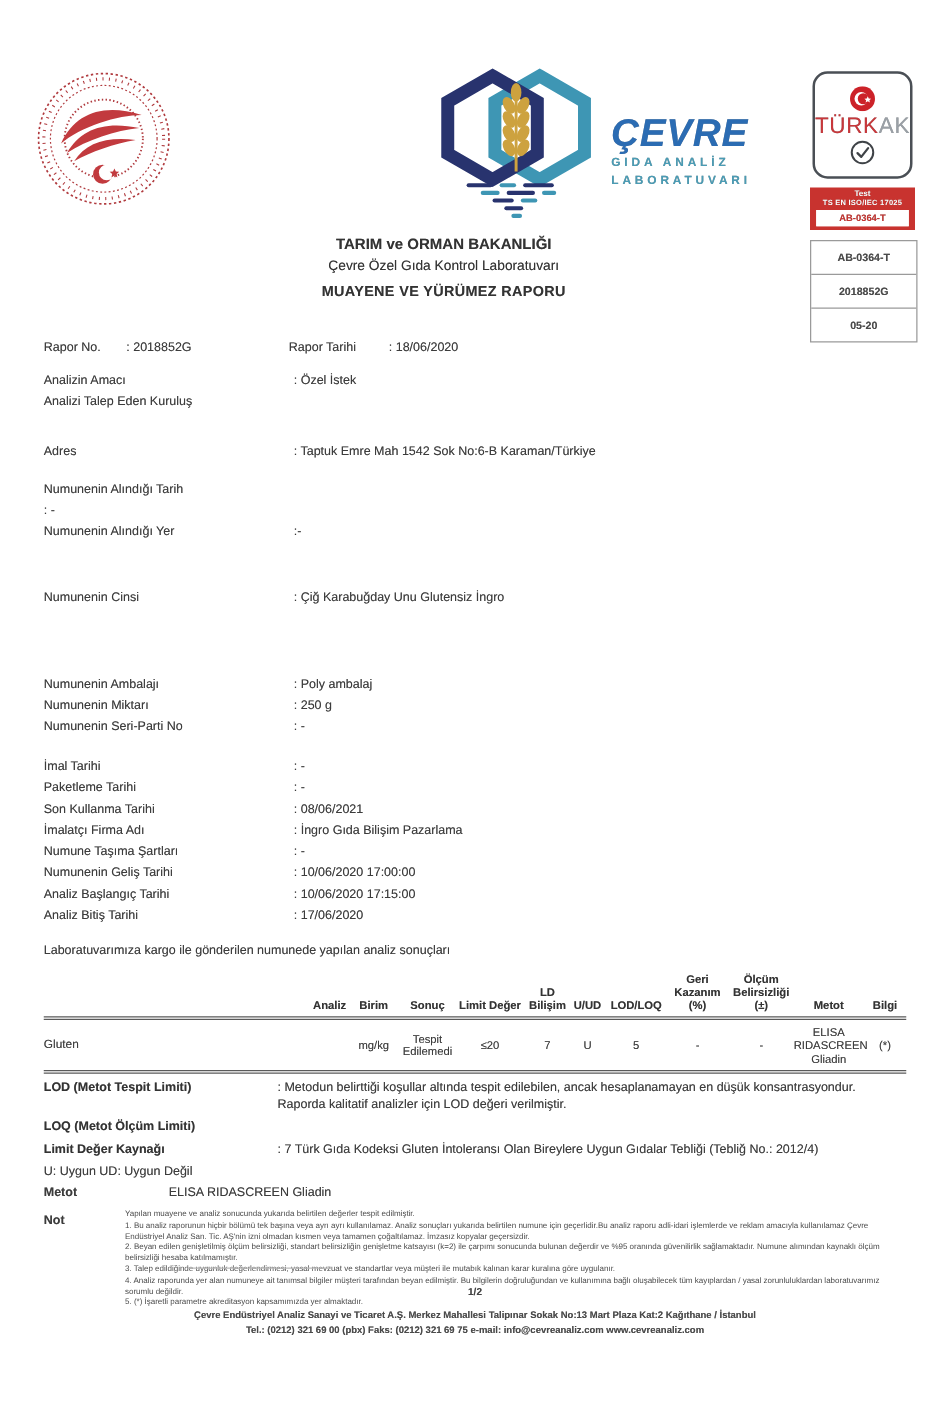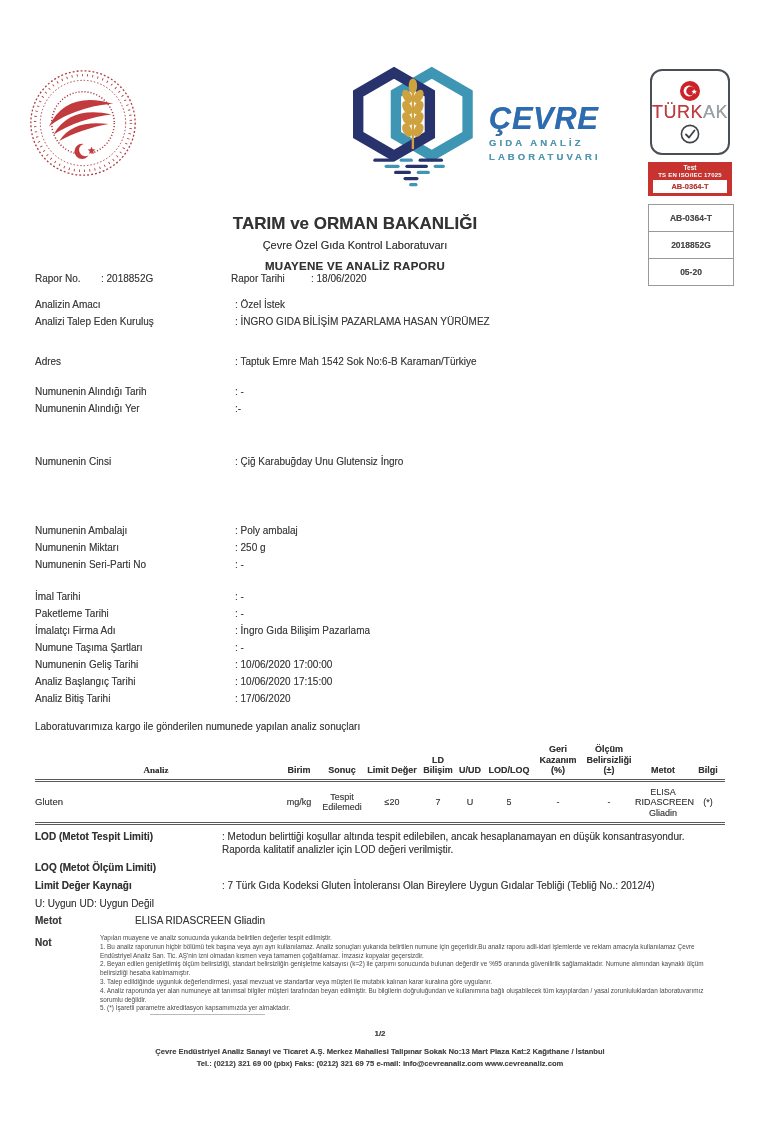--- a/index.html
+++ b/index.html
@@ -2,30 +2,30 @@
 <html><head>
 <meta charset="utf-8">
 <style>
   html,body{margin:0;padding:0;background:#ffffff;}
   .page{
     position:relative;width:760px;height:1140px;margin:0 auto;background:#fff;
     font-family:"Liberation Sans",sans-serif;color:#3c3c3c;overflow:hidden;
     text-shadow:0 0 .4px rgba(70,70,70,.55);
   }
   
-  .hdr{position:absolute;top:12px;left:0;right:0;height:270px;}
+  .hdr{position:absolute;top:0;left:0;right:0;height:270px;}
   .seal{position:absolute;left:28px;top:56px;width:110px;height:110px;}
   .cevre{position:absolute;left:345px;top:50px;display:flex;align-items:flex-start;}
   .cevre svg{width:132px;height:128px;}
   .cevre-text{margin-left:12px;padding-top:42px;}
   .cevre-name{font-size:31px;font-weight:bold;font-style:italic;color:#2b6cb3;letter-spacing:.5px;line-height:30px;}
   .cevre-sub{font-size:9.5px;font-weight:bold;color:#4a9cb5;letter-spacing:3.1px;margin-top:3px;white-space:nowrap;}
   .titles{position:absolute;left:35px;width:640px;top:182px;text-align:center;color:#333;}
   .t1{font-size:10px;font-weight:bold;}
-  .t2{font-size:17px;font-weight:bold;margin-top:20px;}
+  .t2{font-size:12px;font-weight:bold;margin-top:6px;}
   .t3{font-size:11px;font-weight:normal;margin-top:5px;}
   .t4{font-size:11.5px;font-weight:bold;margin-top:9px;letter-spacing:.3px;}
   
   .turkak{position:absolute;left:648px;top:57px;width:84px;font-family:"Liberation Sans",sans-serif;}
   .tk-box{width:76px;height:82px;margin:0 auto;border:2.5px solid #4a4f55;border-radius:12px;
     display:flex;flex-direction:column;align-items:center;justify-content:center;background:#fff;}
   .tk-flag{width:20px;height:20px;}
   .tk-word{font-size:18px;font-weight:normal;letter-spacing:.5px;margin-top:1px;}
   .tk-red{color:#c8373b;}
   .tk-gray{color:#9aa0a6;}
@@ -43,30 +43,30 @@
   .main{position:absolute;top:270px;left:35px;width:690px;font-size:10px;line-height:17px;}
   .rh{display:flex;}
   .rh .l1{width:66px;font-weight:normal;}
   .rh .v1{width:130px;}
   .rh .l2{width:80px;}
   .row{display:flex;}
   .row .lbl{width:200px;flex:none;}
   .row .val{flex:1;}
   .mt-a{margin-top:9px;align-items:flex-end;}
   .mt-b{margin-top:23px;}
-  .mt-c{margin-top:13px;}
+  .mt-c{margin-top:13px;flex-direction:column;}
   .mt-d{margin-top:36px;}
   .mt-e{margin-top:52px;}
   .mt-f{margin-top:15px;}
   .intro{margin-top:11px;}
   
   .tbl{margin-top:9px;}
   .tr{display:grid;grid-template-columns:242px 44px 42px 58px 34px 30px 48px 50px 52px 56px 34px;}
   .th{font-weight:bold;font-size:9px;line-height:10.5px;text-align:center;align-self:end;padding-bottom:3px;color:#333;}
-  .th:first-child{text-align:center;font-family:Liberation Serif, serif;}
+  .th:first-child{text-align:right;}
   .tr.head{border-bottom:3px double #5a5a5a;}
   .tr.body{border-bottom:3px double #5a5a5a;}
   .td{font-size:9px;line-height:10.5px;text-align:center;padding:5px 0 4px 0;align-self:center;}
   .td:first-child{text-align:left;font-size:9.5px;}
   
   .def{display:flex;margin-top:5px;}
   .def .dl{width:187px;flex:none;font-weight:bold;font-size:10px;line-height:13px;color:#333;}
   .def .dt{flex:1;font-size:10px;line-height:13px;}
   .uud{margin-top:5px;line-height:14px;}
   .met{display:flex;margin-top:1px;}
@@ -157,40 +157,39 @@
       <div class="tk-cells">
         <div class="tk-cell">AB-0364-T</div>
         <div class="tk-cell">2018852G</div>
         <div class="tk-cell">05-20</div>
       </div>
     </div>
 
     <div class="titles">
       <div class="t2">TARIM ve ORMAN BAKANLIĞI</div>
       <div class="t3">Çevre Özel Gıda Kontrol Laboratuvarı</div>
-      <div class="t4">MUAYENE VE ANALİZ RAPORU</div>
+      <div class="t4">MUAYENE VE YÜRÜMEZ RAPORU</div>
     </div>
   </div>
 
   <div class="main">
 
     <div class="rh">
       <span class="l1">Rapor No.</span>
       <span class="v1">: 2018852G</span>
       <span class="l2">Rapor Tarihi</span>
       <span>: 18/06/2020</span>
     </div>
 
     <div class="row mt-a">
         <span class="lbl">Analizin Amacı</span>
         <span class="val">: Özel İstek</span>
       </div>
     <div class="row">
         <span class="lbl">Analizi Talep Eden Kuruluş</span>
-        <span class="val">: İNGRO GIDA BİLİŞİM PAZARLAMA HASAN YÜRÜMEZ</span>
       </div>
     <div class="row mt-b">
         <span class="lbl">Adres</span>
         <span class="val">: Taptuk Emre Mah 1542 Sok  No:6-B  Karaman/Türkiye</span>
       </div>
     <div class="row mt-c">
         <span class="lbl">Numunenin Alındığı Tarih</span>
         <span class="val">: -</span>
       </div>
     <div class="row">
@@ -213,20 +212,24 @@
         <span class="lbl">Numunenin Seri-Parti No</span>
         <span class="val">: -</span>
       </div>
     <div class="row mt-f">
         <span class="lbl">İmal Tarihi</span>
         <span class="val">: -</span>
       </div>
     <div class="row">
         <span class="lbl">Paketleme Tarihi</span>
         <span class="val">: -</span>
+      </div>
+    <div class="row">
+        <span class="lbl">Son Kullanma Tarihi</span>
+        <span class="val">: 08/06/2021</span>
       </div>
     <div class="row">
         <span class="lbl">İmalatçı Firma Adı</span>
         <span class="val">: İngro Gıda Bilişim Pazarlama</span>
       </div>
     <div class="row">
         <span class="lbl">Numune Taşıma Şartları</span>
         <span class="val">: -</span>
       </div>
     <div class="row">

